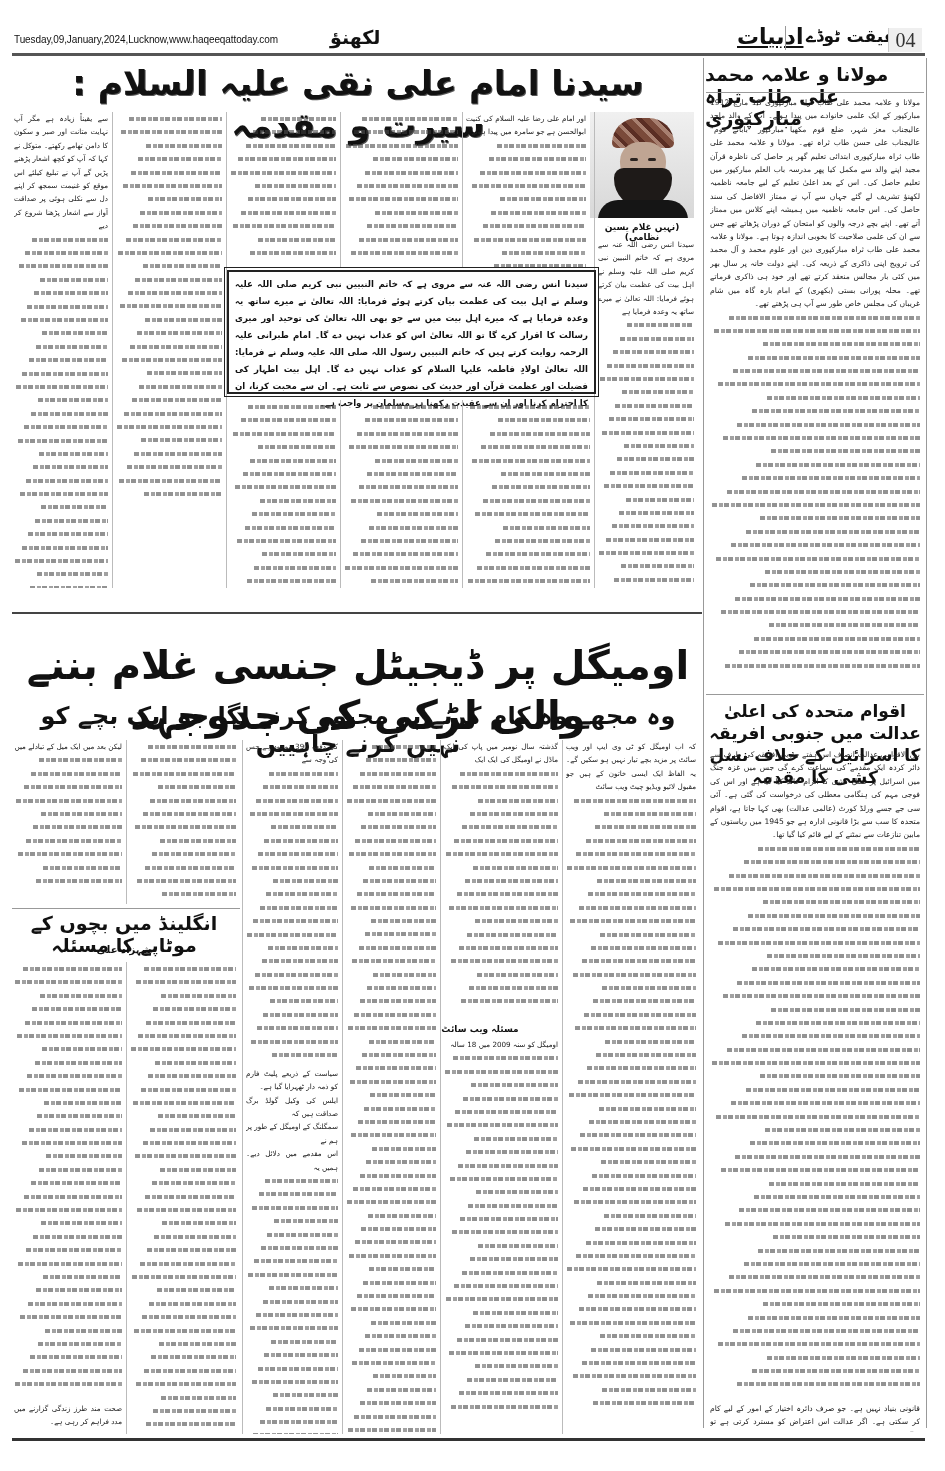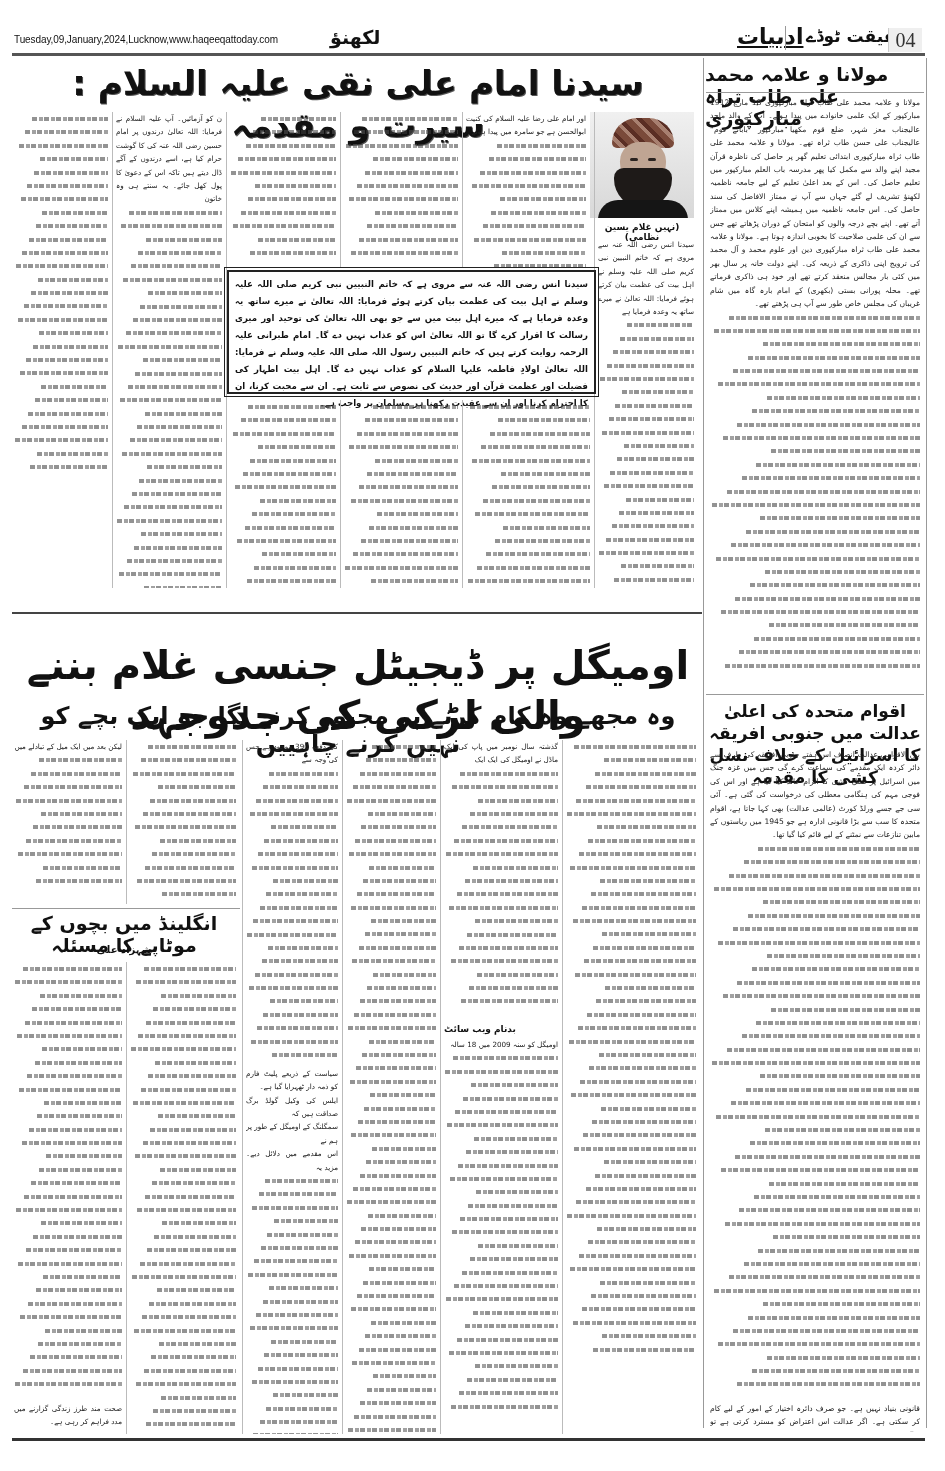--- a/index.html
+++ b/index.html
@@ -144,21 +144,20 @@
       <span style="--w: 83;"></span>
       <span style="--w: 90;"></span>
       <span style="--w: 97;"></span>
       <span style="--w: 74;"></span>
       <span style="--w: 81;"></span>
     </div>
 </div>
 <div class="col-rule" style="left:226px; top:112px; height:476px;"></div>
 
 <div class="col" style="left:116px; top:112px; width:106px; height:476px;">
-  <p>ن کو آزمائیں۔ آپ علیہ السلام نے فرمایا: اللہ تعالیٰ درندوں پر امام حسین رضی اللہ عنہ کی کا گوشت حرام کیا ہے، اسے درندوں کے آگے ڈال دیتے ہیں تاکہ اس کے دعویٰ کا پول کھل جائے۔ یہ سنتے ہی وہ خاتون</p>
   <div class="lines" style="position:relative; height:400px;">
       <span style="--w: 88;"></span>
       <span style="--w: 95;"></span>
       <span style="--w: 72;"></span>
       <span style="--w: 79;"></span>
       <span style="--w: 86;"></span>
       <span style="--w: 93;"></span>
       <span style="--w: 70;"></span>
       <span style="--w: 77;"></span>
       <span style="--w: 84;"></span>
@@ -179,20 +178,21 @@
       <span style="--w: 99;"></span>
       <span style="--w: 76;"></span>
       <span style="--w: 83;"></span>
       <span style="--w: 90;"></span>
       <span style="--w: 97;"></span>
       <span style="--w: 74;"></span>
     </div>
 </div>
 <div class="col-rule" style="left:112px; top:112px; height:476px;"></div>
 <div class="col" style="left:14px; top:112px; width:94px; height:476px;">
+  <p>سے یقیناً زیادہ ہے مگر آپ نہایت متانت اور صبر و سکون کا دامن تھامے رکھتے۔ متوکل نے کہا کہ آپ کو کچھ اشعار پڑھنے پڑیں گے آپ نے تبلیغ کیلئے اس موقع کو غنیمت سمجھ کر اپنے دل سے نکلی ہوئی پر صداقت آواز سے اشعار پڑھنا شروع کر دیے</p>
   <div class="lines" style="position:relative; height:380px;">
       <span style="--w: 81;"></span>
       <span style="--w: 88;"></span>
       <span style="--w: 95;"></span>
       <span style="--w: 72;"></span>
       <span style="--w: 79;"></span>
       <span style="--w: 86;"></span>
       <span style="--w: 93;"></span>
       <span style="--w: 70;"></span>
       <span style="--w: 77;"></span>
@@ -362,20 +362,21 @@
       <span style="--w: 80;"></span>
       <span style="--w: 87;"></span>
     </div>
   <p>قانونی بنیاد نہیں ہے۔ جو صرف دائرہ اختیار کے امور کے لیے کام کر سکتی ہے۔ اگر عدالت اس اعتراض کو مسترد کرتی ہے تو بالآخر مزید عوامی سماعتوں میں اس کیس کو دیکھ سکتے ہیں۔ ابتدائی دعوے اور اس کی خوبیوں کی بنیاد پر کیس کی اصل سماعت کے درمیان کئی سال گزر جانا غیر معمولی بات نہیں ہے۔</p>
 </div>
 
 <div class="main-head2">اومیگل پر ڈیجیٹل جنسی غلام بننے والی لڑکی کی جدوجہد</div>
 <div class="main-sub2">وہ مجھے وہ کام کرنے پر مجبور کرنے لگا جو ایک بچے کو نہیں کرنے چاہییں</div>
 
 <div class="col" style="left:566px; top:740px; width:130px; height:694px;">
+  <p>کہ اب اومیگل کو ٹی وی ایپ اور ویب سائٹ پر مزید بچے تیار نہیں ہو سکیں گے۔ یہ الفاظ ایک ایسی خاتون کے ہیں جو مقبول لائیو ویڈیو چیٹ ویب سائٹ</p>
   <div class="lines" style="position:relative; height:620px;">
       <span style="--w: 94;"></span>
       <span style="--w: 71;"></span>
       <span style="--w: 78;"></span>
       <span style="--w: 85;"></span>
       <span style="--w: 92;"></span>
       <span style="--w: 99;"></span>
       <span style="--w: 76;"></span>
       <span style="--w: 83;"></span>
       <span style="--w: 90;"></span>
@@ -436,21 +437,21 @@
       <span style="--w: 96;"></span>
       <span style="--w: 73;"></span>
       <span style="--w: 80;"></span>
       <span style="--w: 87;"></span>
       <span style="--w: 94;"></span>
       <span style="--w: 71;"></span>
       <span style="--w: 78;"></span>
       <span style="--w: 85;"></span>
     </div>
 </div>
-<div class="sub-byline">بدنام ویب سائٹ</div>
+<div class="sub-byline">مسئلہ ویب سائٹ</div>
 <div class="col" style="left:444px; top:1038px; width:114px; height:396px;">
   <p>اومیگل کو سنہ 2009 میں 18 سالہ</p>
   <div class="lines" style="position:relative; height:370px;">
       <span style="--w: 92;"></span>
       <span style="--w: 99;"></span>
       <span style="--w: 76;"></span>
       <span style="--w: 83;"></span>
       <span style="--w: 90;"></span>
       <span style="--w: 97;"></span>
       <span style="--w: 74;"></span>
@@ -558,21 +559,21 @@
       <span style="--w: 97;"></span>
       <span style="--w: 74;"></span>
       <span style="--w: 81;"></span>
       <span style="--w: 88;"></span>
       <span style="--w: 95;"></span>
       <span style="--w: 72;"></span>
     </div>
   <p>سیاست کے ذریعے پلیٹ فارم کو ذمہ دار ٹھہرایا گیا ہے۔</p>
   <p>ایلس کی وکیل گولڈ برگ صداقت ہیں کہ</p>
   <p>سمگلنگ کے اومیگل کے طور پر ہم نے</p>
-  <p>اس مقدمے میں دلائل دیے۔ مزید یہ</p>
+  <p>اس مقدمے میں دلائل دیے۔ ہمیں یہ</p>
   <div class="lines" style="position:relative; height:300px;">
       <span style="--w: 79;"></span>
       <span style="--w: 86;"></span>
       <span style="--w: 93;"></span>
       <span style="--w: 70;"></span>
       <span style="--w: 77;"></span>
       <span style="--w: 84;"></span>
       <span style="--w: 91;"></span>
       <span style="--w: 98;"></span>
       <span style="--w: 75;"></span>

